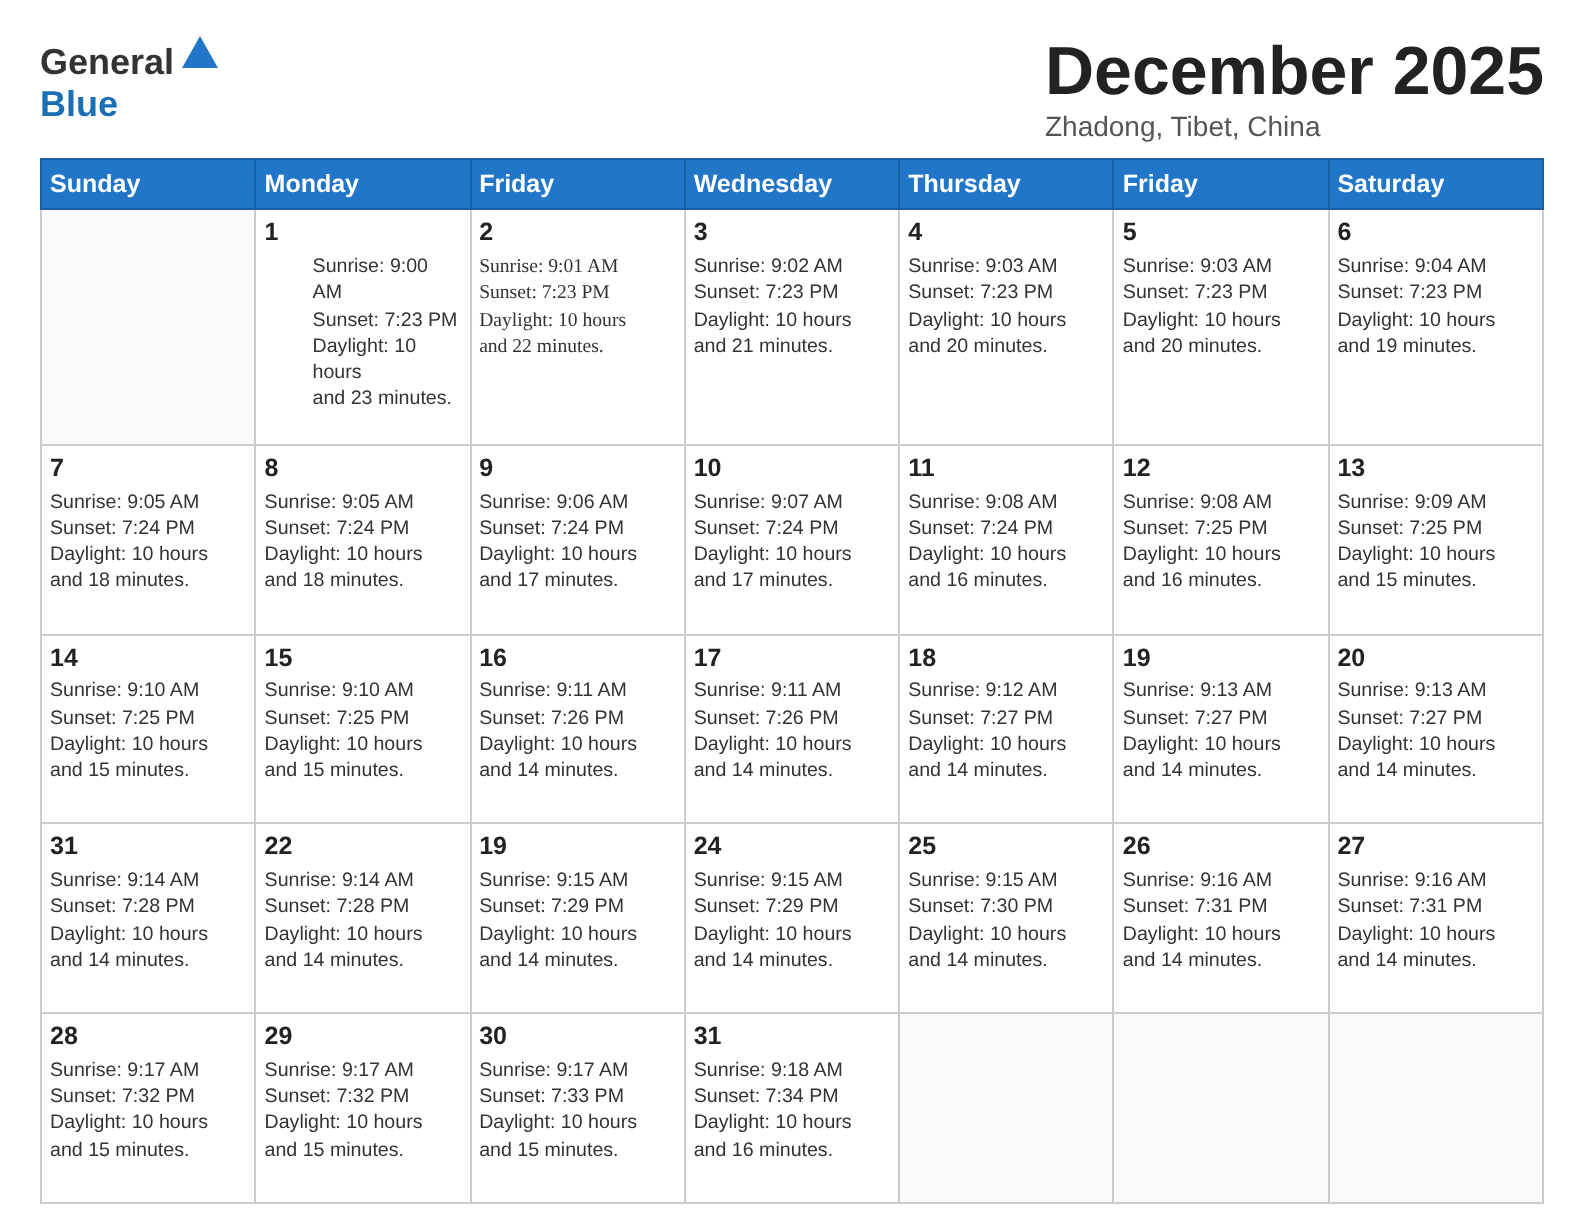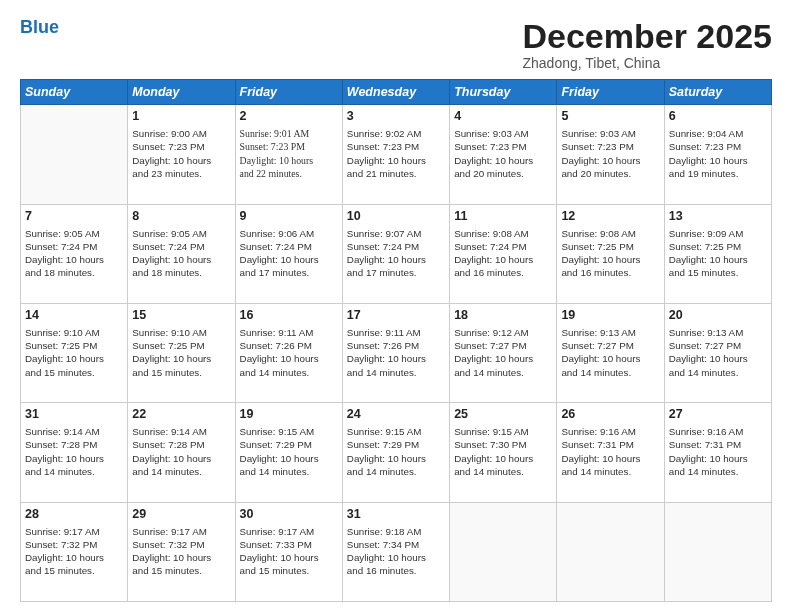--- a/index.html
+++ b/index.html
@@ -59,21 +59,20 @@
       table-layout: fixed;
     }
     .calendar thead th {
       background-color: #2176c7;
       color: #fff;
       font-size: 12.5px;
       font-weight: bold;
       padding: 5px 4px;
       text-align: left;
       border: 1px solid #1a5fa0;
-      font-style: italic;
     }
     .calendar tbody td {
       border: 1px solid #ccc;
       vertical-align: top;
       padding: 3px 4px;
       font-size: 10px;
       color: #222;
       line-height: 1.35;
       height: 85px;
     }
@@ -92,20 +91,28 @@
       line-height: 1.35;
     }
   </style>
 </head>
 <body>
 
 <div class="page">
   <div class="header">
     <div class="logo">
       <div>
+        <div style="display:flex;align-items:center;">
+          <span class="logo-text-general">General</span>
+          <span>
+            <svg width="22" height="22" viewBox="0 0 22 22" style="margin-left:2px;margin-top:-2px;">
+              <polygon points="11,2 20,18 2,18" fill="#2176c7"></polygon>
+            </svg>
+          </span>
+        </div>
         <span class="logo-text-blue">Blue</span>
       </div>
     </div>
     <div class="title-block">
       <div class="month-title">December 2025</div>
       <div class="subtitle">Zhadong, Tibet, China</div>
     </div>
   </div>
 
   <table class="calendar">
@@ -118,21 +125,21 @@
           <th>Thursday</th>
           <th>Friday</th>
           <th>Saturday</th>
         </tr>
     </thead>
     <tbody id="calendar-body">
         <tr>
           <td class="empty"></td>
           <td>
             <span class="day-number">1</span>
-            <div class="day-info" style="white-space: pre-line;">Sunrise: 9:00 AM
+            <div class="day-info" style="white-space: pre-line; margin-left: 24px;">Sunrise: 9:00 AM
 Sunset: 7:23 PM
 Daylight: 10 hours
 and 23 minutes.</div>
           </td>
           <td>
             <span class="day-number">2</span>
             <div class="day-info" style="white-space: pre-line; font-family: Liberation Serif, serif;">Sunrise: 9:01 AM
 Sunset: 7:23 PM
 Daylight: 10 hours
 and 22 minutes.</div>

